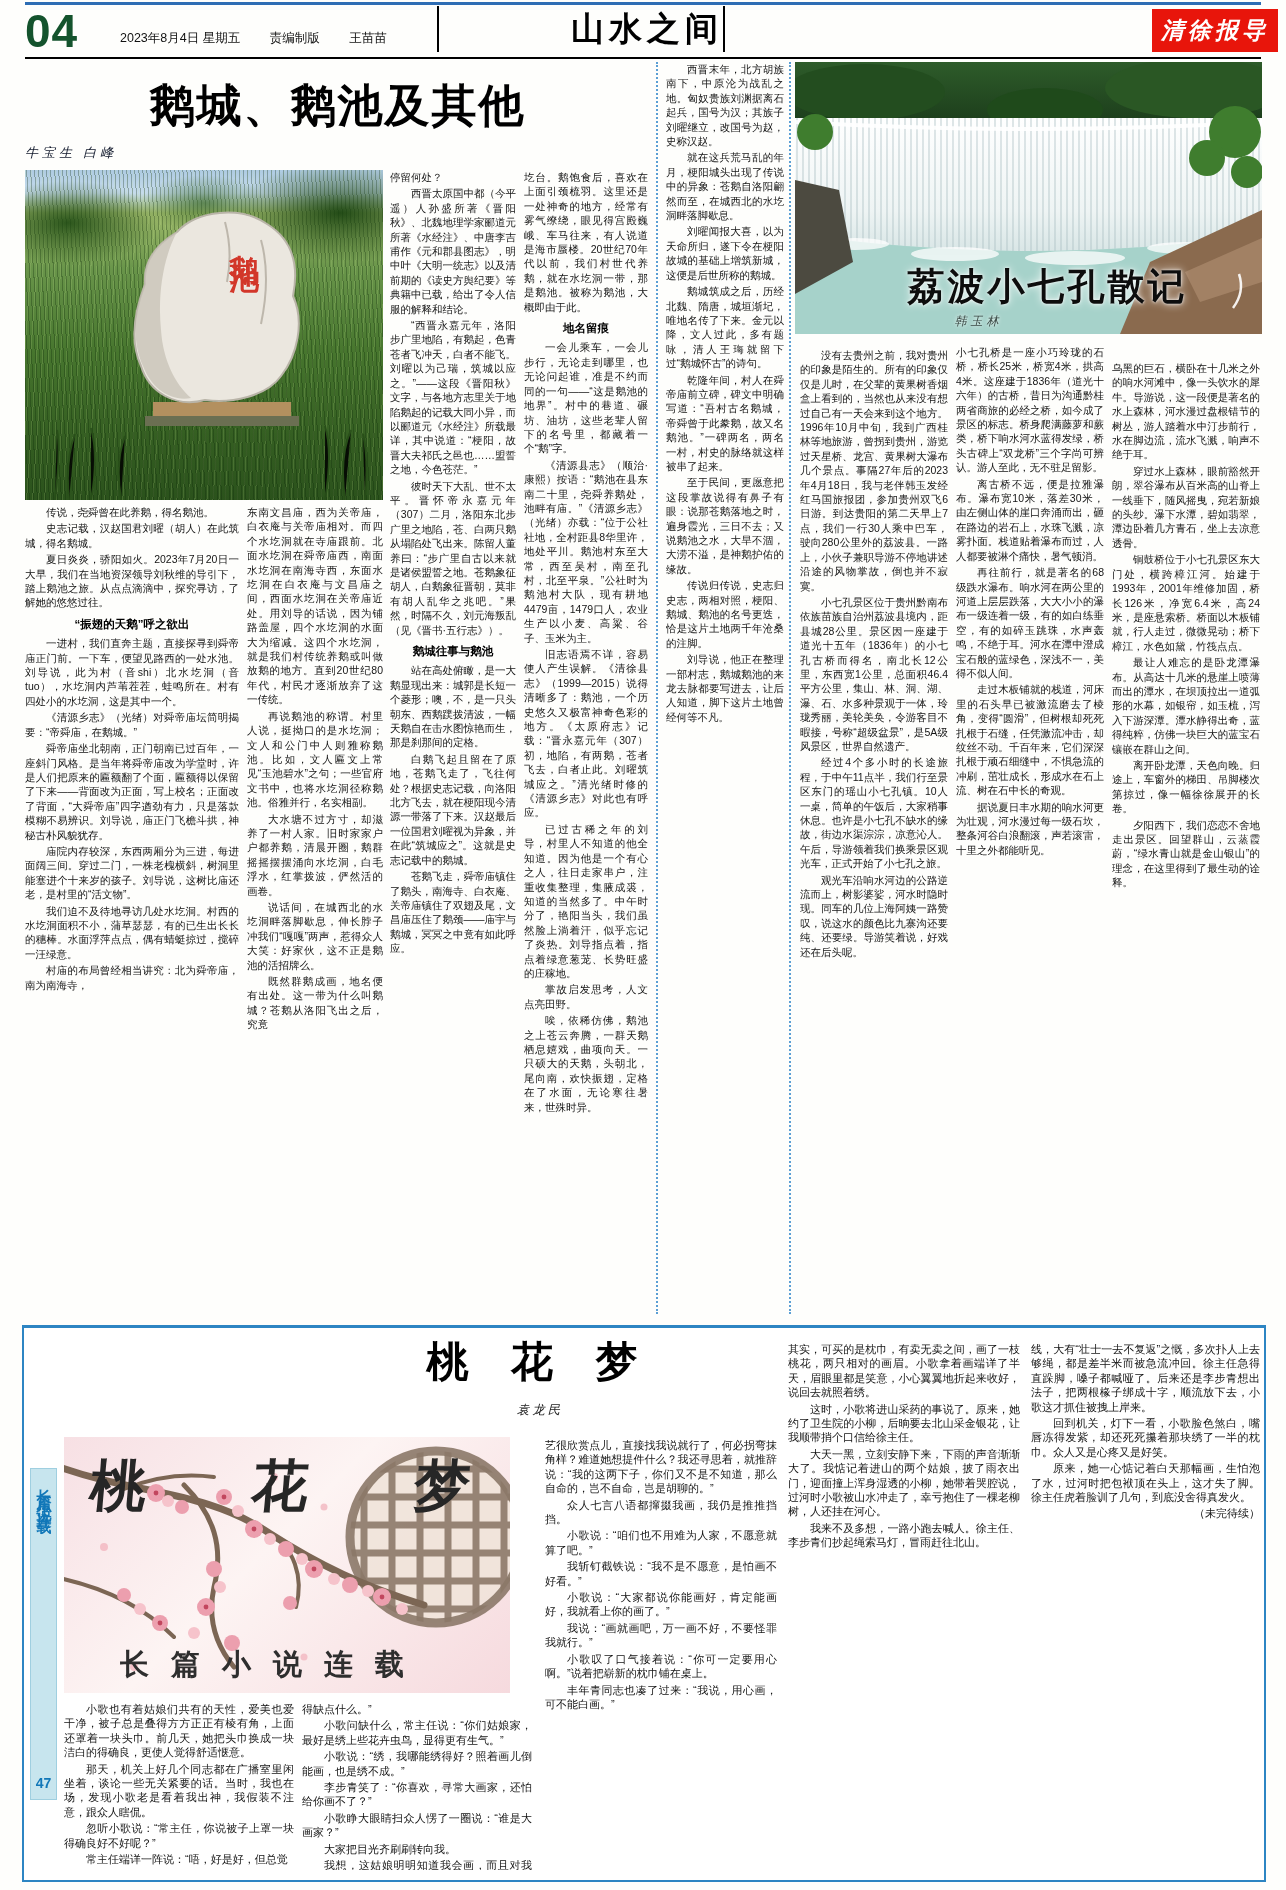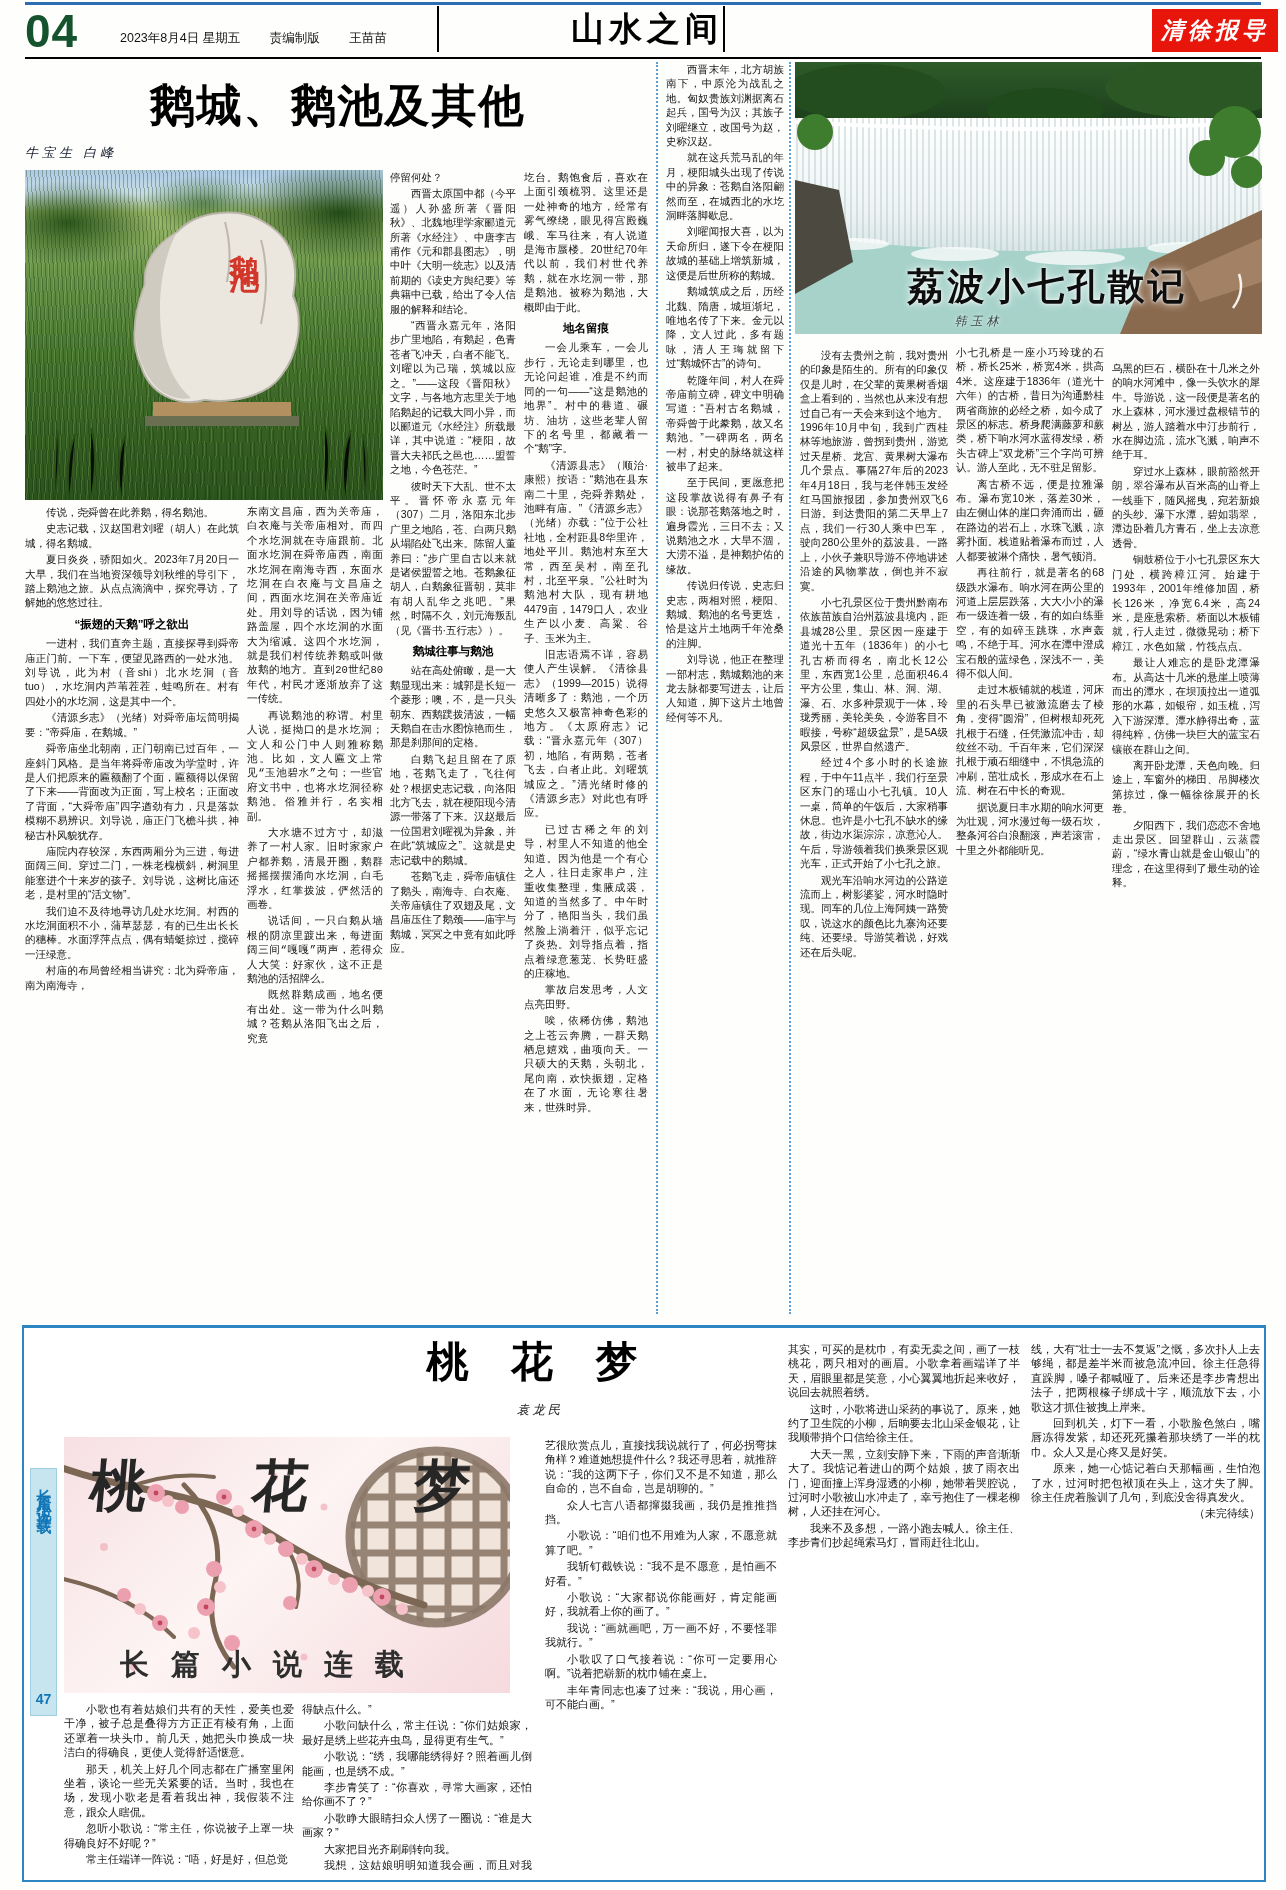--- a/index.html
+++ b/index.html
@@ -43,21 +43,21 @@
   .libo-title{position:absolute;bottom:22px;left:46px;right:8px;text-align:center;font-size:37px;font-weight:bold;color:#0d0d0d;
      letter-spacing:3px;text-shadow:0 0 9px rgba(255,255,255,.95),0 0 3px rgba(255,255,255,.95);}
   .libo-byline{position:absolute;bottom:4px;left:60px;right:160px;text-align:center;font-size:12px;color:#3c4a46;
      text-shadow:0 0 4px #fff;font-family:"Liberation Serif","DejaVu Serif",serif;font-style:italic;letter-spacing:4px;}
   
   .peach-box{position:absolute;left:22px;top:1325px;width:1240px;height:552px;border:2px solid #2d85c3;border-top-width:3px;background:#fff;}
   .peach-title{position:absolute;left:400px;top:1334px;width:280px;text-align:center;font-family:"Liberation Serif","DejaVu Serif",serif;
      font-size:42px;font-weight:bold;color:#000;letter-spacing:16px;}
   .peach-byline{position:absolute;left:400px;top:1402px;width:280px;text-align:center;font-size:12.5px;color:#222;
      font-family:"Liberation Serif","DejaVu Serif",serif;font-style:italic;letter-spacing:3px;}
-  .peach-strip{position:absolute;left:30px;top:1468px;width:27px;height:248px;background:#c7e5ee;border:1px solid #9fcfe0;
+  .peach-strip{position:absolute;left:30px;top:1468px;width:27px;height:332px;background:#c7e5ee;border:1px solid #9fcfe0;
      display:flex;flex-direction:column;align-items:center;justify-content:space-between;padding:8px 12px;box-sizing:border-box;}
   .peach-strip .vtxt{writing-mode:vertical-rl;font-size:15px;font-weight:bold;color:#1177b8;letter-spacing:6px;}
   .peach-strip .vnum{font-size:14px;font-weight:bold;color:#1177b8;}
   .peach-illus{position:absolute;left:64px;top:1437px;width:446px;height:256px;overflow:hidden;background:linear-gradient(135deg,#f7e0e4,#fdf4f3 45%,#f6dade);}
   .illus-title{position:absolute;top:12px;left:26px;font-family:"Liberation Serif","DejaVu Serif",serif;font-size:56px;font-weight:bold;
      color:#262626;letter-spacing:46px;transform:skewX(-5deg);white-space:nowrap;}
   .illus-caption{position:absolute;bottom:8px;left:56px;font-family:"Liberation Serif","DejaVu Serif",serif;font-size:29px;font-weight:bold;
      color:#2e2e2e;letter-spacing:22px;white-space:nowrap;}
   .peach-col{font-size:11px;line-height:14.4px;}
 </style>
@@ -102,25 +102,25 @@
       <p class="para">史志记载，汉赵国君刘曜（胡人）在此筑城，得名鹅城。</p>
       <p class="para">夏日炎炎，骄阳如火。2023年7月20日一大早，我们在当地资深领导刘秋维的导引下，踏上鹅池之旅。从点点滴滴中，探究寻访，了解她的悠悠过往。</p>
       <p class="sub">“振翅的天鹅”呼之欲出</p>
       <p class="para">一进村，我们直奔主题，直接探寻到舜帝庙正门前。一下车，便望见路西的一处水池。刘导说，此为村（音shi）北水圪洞（音tuo），水圪洞内芦苇茬茬，蛙鸣所在。村有四处小的水圪洞，这是其中一个。</p>
       <p class="para">《清源乡志》（光绪）对舜帝庙坛简明揭要：“帝舜庙，在鹅城。”</p>
       <p class="para">舜帝庙坐北朝南，正门朝南已过百年，一座斜门风格。是当年将舜帝庙改为学堂时，许是人们把原来的匾额翻了个面，匾额得以保留了下来——背面改为正面，写上校名；正面改了背面，“大舜帝庙”四字遒劲有力，只是落款模糊不易辨识。刘导说，庙正门飞檐斗拱，神秘古朴风貌犹存。</p>
       <p class="para">庙院内存较深，东西两厢分为三进，每进面阔三间。穿过二门，一株老槐横斜，树洞里能塞进个十来岁的孩子。刘导说，这树比庙还老，是村里的“活文物”。</p>
       <p class="para">我们迫不及待地寻访几处水圪洞。村西的水圪洞面积不小，蒲草瑟瑟，有的已生出长长的穗棒。水面浮萍点点，偶有蜻蜓掠过，搅碎一汪绿意。</p>
       <p class="para">村庙的布局曾经相当讲究：北为舜帝庙，南为南海寺，</p>
     </div>
-  <div class="col" style="left:247px;top:505px;width:136px;height:806px;font-family:Liberation Mono, monospace;">
+  <div class="col" style="left:247px;top:505px;width:136px;height:806px;">
       <p class="para ni">东南文昌庙，西为关帝庙，白衣庵与关帝庙相对。而四个水圪洞就在寺庙跟前。北面水圪洞在舜帝庙西，南面水圪洞在南海寺西，东面水圪洞在白衣庵与文昌庙之间，西面水圪洞在关帝庙近处。用刘导的话说，因为铺路盖屋，四个水圪洞的水面大为缩减。这四个水圪洞，就是我们村传统养鹅或叫做放鹅的地方。直到20世纪80年代，村民才逐渐放弃了这一传统。</p>
       <p class="para">再说鹅池的称谓。村里人说，挺拗口的是水圪洞；文人和公门中人则雅称鹅池。比如，文人匾文上常见“玉池碧水”之句；一些官府文书中，也将水圪洞径称鹅池。俗雅并行，名实相副。</p>
       <p class="para">大水塘不过方寸，却滋养了一村人家。旧时家家户户都养鹅，清晨开圈，鹅群摇摇摆摆涌向水圪洞，白毛浮水，红掌拨波，俨然活的画卷。</p>
-      <p class="para">说话间，一只白鹅从墙根的阴凉里踱出来，每进面阔三间“嘎嘎”两声，惹得众人大笑：好家伙，这不正是鹅池的活招牌么。</p>
+      <p class="para">说话间，在城西北的水圪洞畔落脚歇息，伸长脖子冲我们“嘎嘎”两声，惹得众人大笑：好家伙，这不正是鹅池的活招牌么。</p>
       <p class="para">既然群鹅成画，地名便有出处。这一带为什么叫鹅城？苍鹅从洛阳飞出之后，究竟</p>
     </div>
   <div class="col" style="left:390px;top:170px;width:126px;height:1142px;">
       <p class="para ni">停留何处？</p>
       <p class="para">西晋太原国中都（今平遥）人孙盛所著《晋阳秋》、北魏地理学家郦道元所著《水经注》、中唐李吉甫作《元和郡县图志》，明中叶《大明一统志》以及清前期的《读史方舆纪要》等典籍中已载，给出了令人信服的解释和结论。</p>
       <p class="para">“西晋永嘉元年，洛阳步广里地陷，有鹅起，色青苍者飞冲天，白者不能飞。刘曜以为己瑞，筑城以应之。”——这段《晋阳秋》文字，与各地方志里关于地陷鹅起的记载大同小异，而以郦道元《水经注》所载最详，其中说道：“梗阳，故晋大夫祁氏之邑也……盟誓之地，今色苍茫。”</p>
       <p class="para">彼时天下大乱、世不太平。晋怀帝永嘉元年（307）二月，洛阳东北步广里之地陷，苍、白两只鹅从塌陷处飞出来。陈留人董养曰：“步广里自古以来就是诸侯盟誓之地。苍鹅象征胡人，白鹅象征晋朝，莫非有胡人乱华之兆吧。”果然，时隔不久，刘元海叛乱（见《晋书·五行志》）。</p>
       <p class="sub">鹅城往事与鹅池</p>
       <p class="para">站在高处俯瞰，是一大鹅显现出来：城郭是长短一个菱形；噢，不，是一只头朝东、西鹅蹼拨清波，一幅天鹅自在击水图惊艳而生，那是刹那间的定格。</p>
       <p class="para">白鹅飞起且留在了原地，苍鹅飞走了，飞往何处？根据史志记载，向洛阳北方飞去，就在梗阳现今清源一带落了下来。汉赵最后一位国君刘曜视为异象，并在此“筑城应之”。这就是史志记载中的鹅城。</p>

